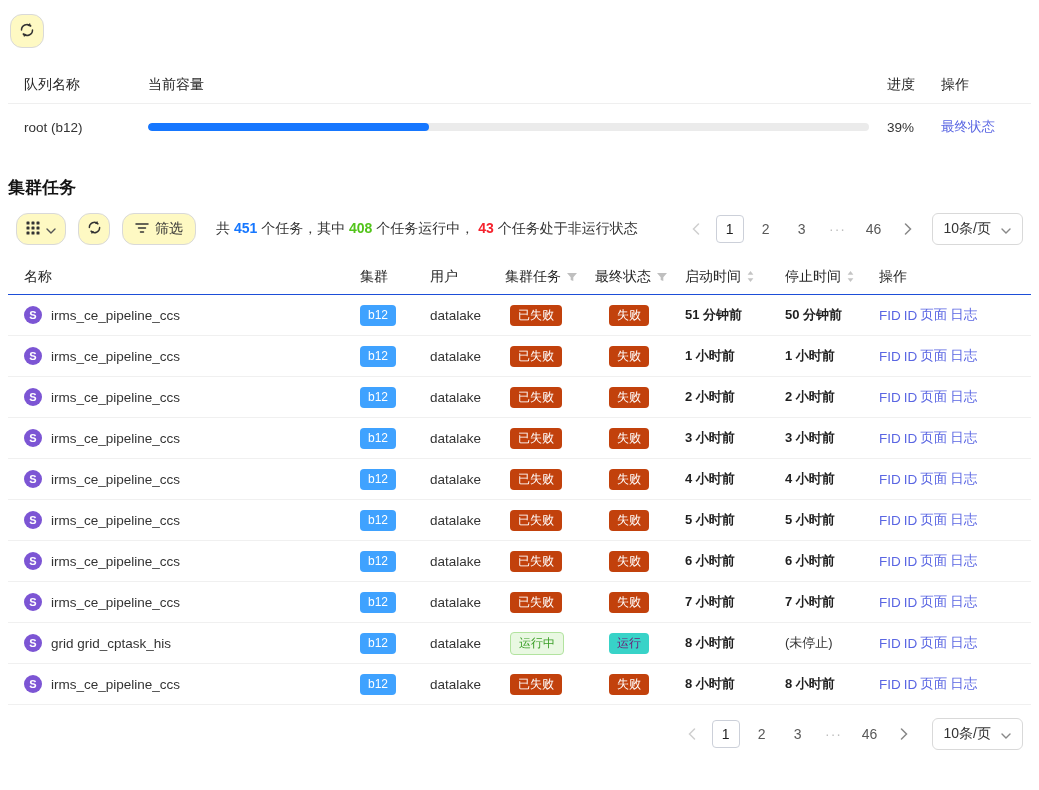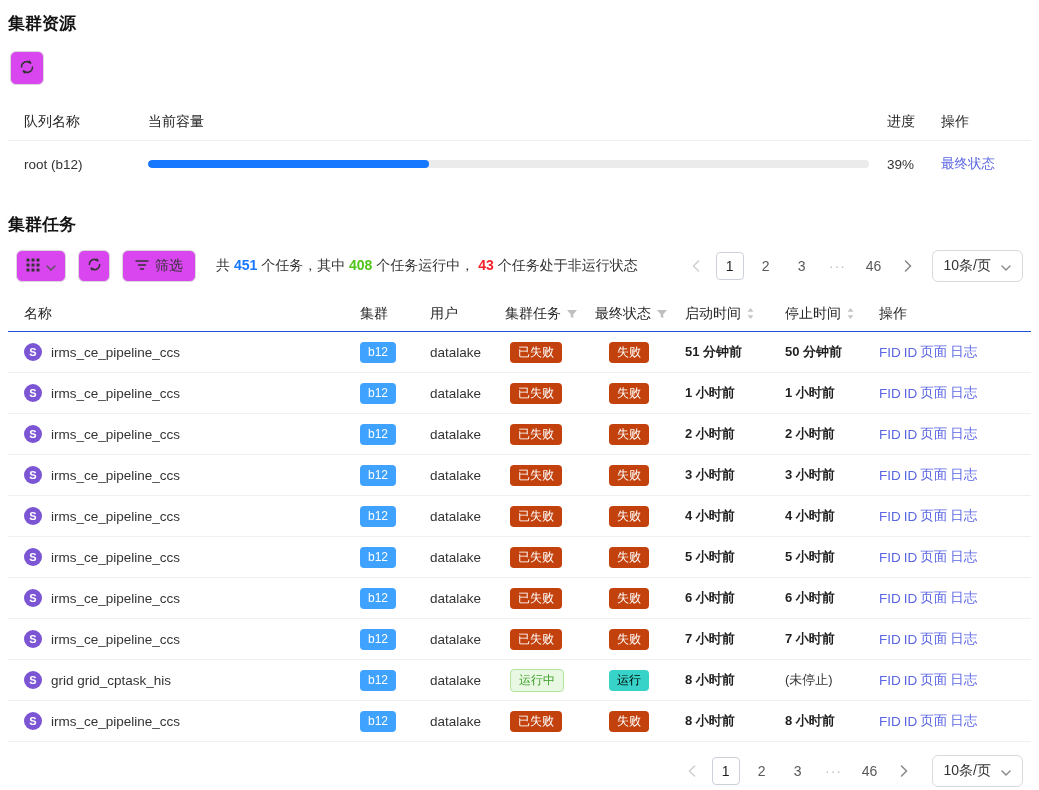--- a/index.html
+++ b/index.html
@@ -12,22 +12,22 @@
   .page { width: 1039px; height: 790px; padding: 12px 8px 0 8px; }
 
   .section-title {
     font-size: 17px; font-weight: 700; color: #141414;
     margin: 0 0 14px 0;
   }
 
   
   .btn {
     display: inline-flex; align-items: center; justify-content: center; gap: 6px;
-    height: 32px; padding: 0 12px; background: #d946ef;
-    border: 1px solid #d9d9d9; border-radius: 6px;
+    height: 32px; padding: 0 12px; background: #fef9c3;
+    border: 1px solid #d9d9d9; border-radius: 12px;
     font-size: 14px; color: #333; cursor: pointer;
   }
   .icon-btn { width: 34px; height: 34px; padding: 0; }
   .res-refresh { margin: 2px 0 18px 2px; }
 
   
   .res-table { width: 100%; margin-bottom: 26px; }
   .res-header, .res-row {
     display: grid;
     grid-template-columns: 124px 1fr 60px 86px;
@@ -87,38 +87,37 @@
     font-size: 11px; font-weight: 700; display: inline-flex; align-items: center; justify-content: center;
     flex: none;
   }
   .badge {
     display: inline-block; padding: 3px 8px; border-radius: 4px;
     font-size: 12px; line-height: 1.25; white-space: nowrap;
   }
   .badge-cluster { background: #3fa2ff; color: #fff; }
   .badge-failed { background: #c2410c; color: #fff; }
   .badge-running { background: #e9f8e2; color: #3a9e27; border: 1px solid #b2e39f; }
-  .badge-run { background: #38d3c8; color: #000000; }
+  .badge-run { background: #38d3c8; color: #701a75; }
   .time { font-weight: 700; color: #1f1f1f; font-size: 13px; }
   .time.regular { font-weight: 400; color: #333; }
   .actions { display: flex; align-items: center; gap: 3px; }
   .cell-final { padding-left: 14px; }
   .cell-run { padding-left: 5px; }
 
   .footer { display: flex; align-items: center; justify-content: flex-end; gap: 16px; padding: 13px 8px 0 8px; }
 
   .sort-icon, .funnel-icon { display: inline-flex; flex: none; }
 </style>
 </head>
 <body>
 
 <div class="page">
 
   
-  <h2 class="section-title">集群资源</h2>
 
   <button class="btn icon-btn res-refresh">
     <span class="icon">
       <svg width="16" height="16" viewBox="0 0 16 16">
         <g fill="none" stroke="#333" stroke-width="1.5" stroke-linecap="round">
           <path d="M13.5 8a5.5 5.5 0 0 1-9.2 4.1"></path>
           <path d="M2.5 8a5.5 5.5 0 0 1 9.2-4.1"></path>
         </g>
         <path d="M11.0 1.0l.9 3.7-3.7-.9z" fill="#333"></path>
         <path d="M5.0 15.0l-.9-3.7 3.7.9z" fill="#333"></path>

